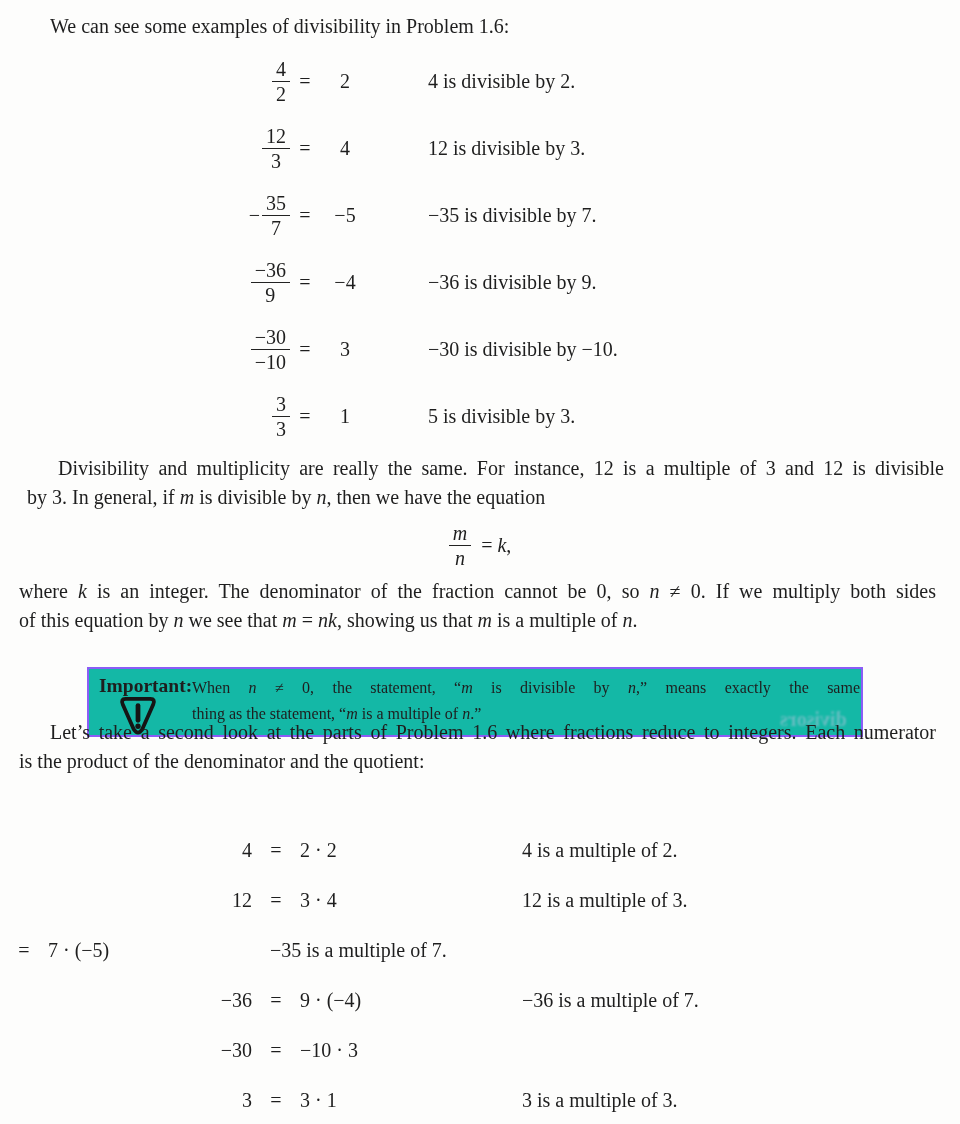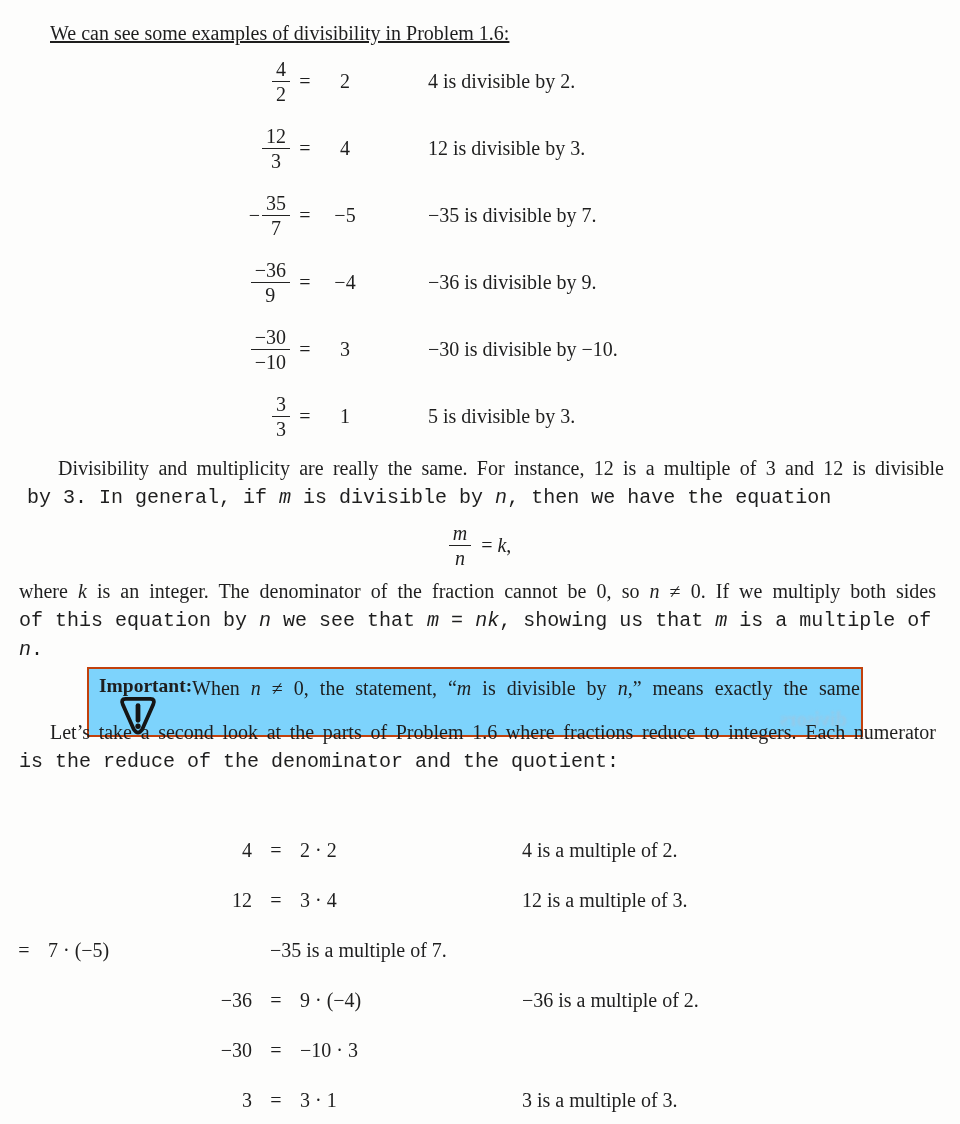--- a/index.html
+++ b/index.html
@@ -4,21 +4,21 @@
 <style>
   html,body{margin:0;padding:0;background:#ffffff;}
   .page{
     position:relative;width:960px;height:1124px;overflow:hidden;
     background:#fdfdfc;color:#1e1e1e;
     font-family:"Liberation Serif","DejaVu Serif",serif;
     font-size:20px;
   }
   .para{position:absolute;left:19px;width:917px;}
   .line{line-height:29px;white-space:nowrap;}
-  .line.wrap{white-space:normal;font-family:Liberation Mono, monospace;}
+  .line.wrap{white-space:normal;}
   .line.j{text-align:justify;text-align-last:justify;white-space:normal;}
   .ind{text-indent:31px;}
   .it{font-style:italic;}
 
   
   .dlist{position:absolute;left:0;top:48px;width:960px;}
   .drow{display:flex;align-items:center;height:67px;}
   .dmath{width:290px;display:flex;justify-content:flex-end;align-items:center;}
   .deq{width:30px;text-align:center;}
   .dval{width:50px;text-align:center;}
@@ -30,42 +30,42 @@
   .fsign{margin-right:2px;}
 
   
   .eqwrap{position:absolute;left:0;top:514px;width:960px;height:62px;
           display:flex;align-items:center;justify-content:center;}
   .eqwrap .frac{font-style:italic;}
   .eqrhs{margin-left:10px;}
 
   
   .impbox{position:absolute;left:87px;top:667px;width:772px;height:66px;
-          background:#7dd3fc;border:2px solid #c2410c;}
+          background:#14b8a6;border:2px solid #8b5cf6;}
   .implabel{position:absolute;left:10px;top:6px;font-weight:bold;font-size:19.5px;}
   .impicon{position:absolute;left:30px;top:27px;}
-  .imptext{position:absolute;left:103px;top:6px;width:668px;font-size:20px;}
+  .imptext{position:absolute;left:103px;top:6px;width:668px;font-size:16px;}
   .imptext .line{line-height:26px;}
   .watermark{position:absolute;right:14px;bottom:4px;
              transform:scaleX(-1);color:#a9c2d8;opacity:.55;
              font-weight:bold;font-size:20px;filter:blur(1px);}
 
   
   .mlist{position:absolute;left:0;top:825px;width:960px;}
   .mrow{display:flex;align-items:center;height:50px;}
   .mleft{width:252px;text-align:right;}
   .meq{width:48px;text-align:center;}
   .mright{width:222px;text-align:left;}
 </style>
 </head>
 <body>
 
 <div class="page">
 
-  <div class="para" style="top:19px;text-decoration:underline;">
+  <div class="para" style="top:12px;">
     <div class="line ind">We can see some examples of divisibility in Problem 1.6:</div>
   </div>
 
   <div class="dlist">
 
     <div class="drow">
       <div class="dmath">
         <span class="fsign"></span>
         <span class="frac">
           <span class="fnum">4</span>
@@ -166,27 +166,28 @@
     <div class="implabel">Important:</div>
     <div class="impicon">
       <svg width="38" height="40" viewBox="0 0 40 42">
         <path d="M7 3 H33 Q38.5 3 36 9 L24.5 35 Q20 42 15.5 35 L4 9 Q1.5 3 7 3 Z" fill="none" stroke="#151515" stroke-width="4" stroke-linejoin="round"></path>
         <line x1="20" y1="10" x2="20" y2="25.5" stroke="#151515" stroke-width="5" stroke-linecap="round"></line>
         <circle cx="20" cy="31.8" r="2.8" fill="#151515"></circle>
       </svg>
     </div>
     <div class="imptext">
       <div class="line j"><span>When </span><span class="it">n</span><span> ≠ 0, the statement, “</span><span class="it">m</span><span> is divisible by </span><span class="it">n</span><span>,” means exactly the same</span></div>
+      <div class="line wrap"><span>thing as the statement, “</span><span class="it">m</span><span> is a multiple of </span><span class="it">n</span><span>.”</span></div>
     </div>
     <div class="watermark">divisors</div>
   </div>
 
   <div class="para" style="top:718px;">
     <div class="line ind j"><span>Let’s take a second look at the parts of Problem 1.6 where fractions reduce to integers. Each numerator</span></div>
-    <div class="line wrap"><span>is the reduce of the denominator and the quotient:</span></div>
+    <div class="line wrap"><span>is the product of the denominator and the quotient:</span></div>
   </div>
 
   <div class="mlist">
 
     <div class="mrow">
       <div class="mleft">4</div>
       <div class="meq">=</div>
       <div class="mright">2 · 2</div>
       <div class="mnote">4 is a multiple of 2.</div>
     </div>
@@ -201,21 +202,21 @@
     <div class="mrow">
       <div class="meq">=</div>
       <div class="mright">7 · (−5)</div>
       <div class="mnote">−35 is a multiple of 7.</div>
     </div>
 
     <div class="mrow">
       <div class="mleft">−36</div>
       <div class="meq">=</div>
       <div class="mright">9 · (−4)</div>
-      <div class="mnote">−36 is a multiple of 2.</div>
+      <div class="mnote">−36 is a multiple of 7.</div>
     </div>
 
     <div class="mrow">
       <div class="mleft">−30</div>
       <div class="meq">=</div>
       <div class="mright">−10 · 3</div>
     </div>
 
     <div class="mrow">
       <div class="mleft">3</div>

